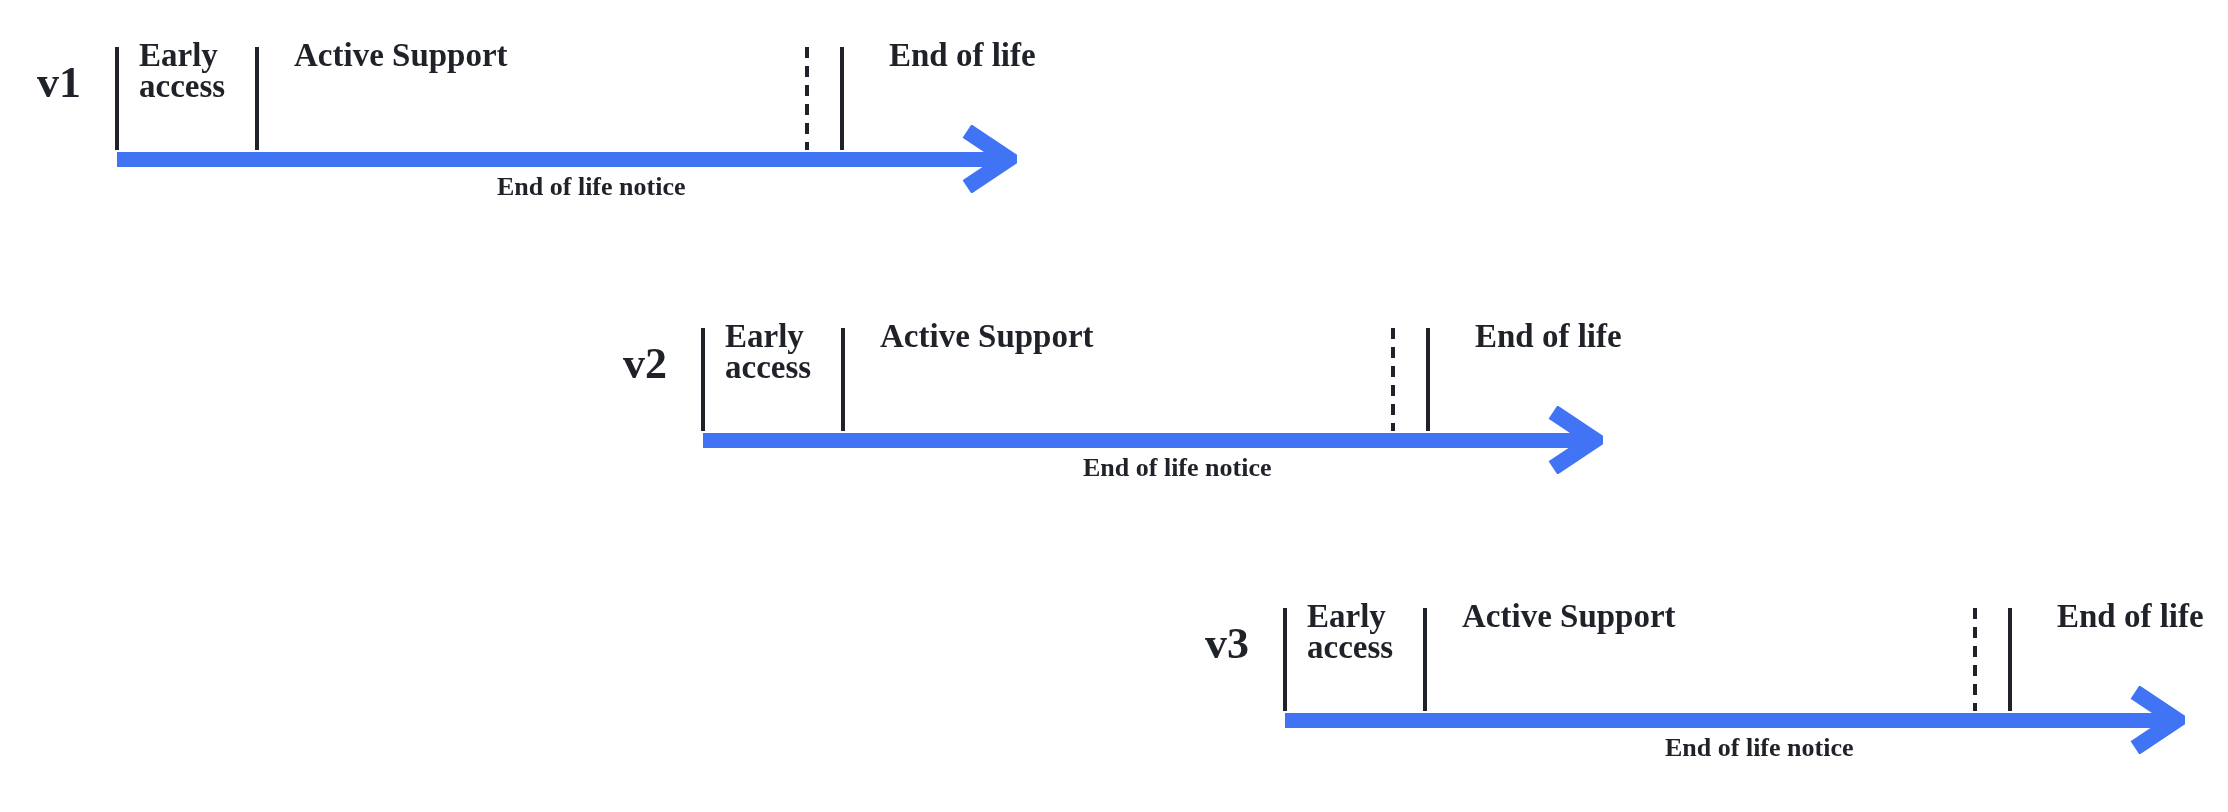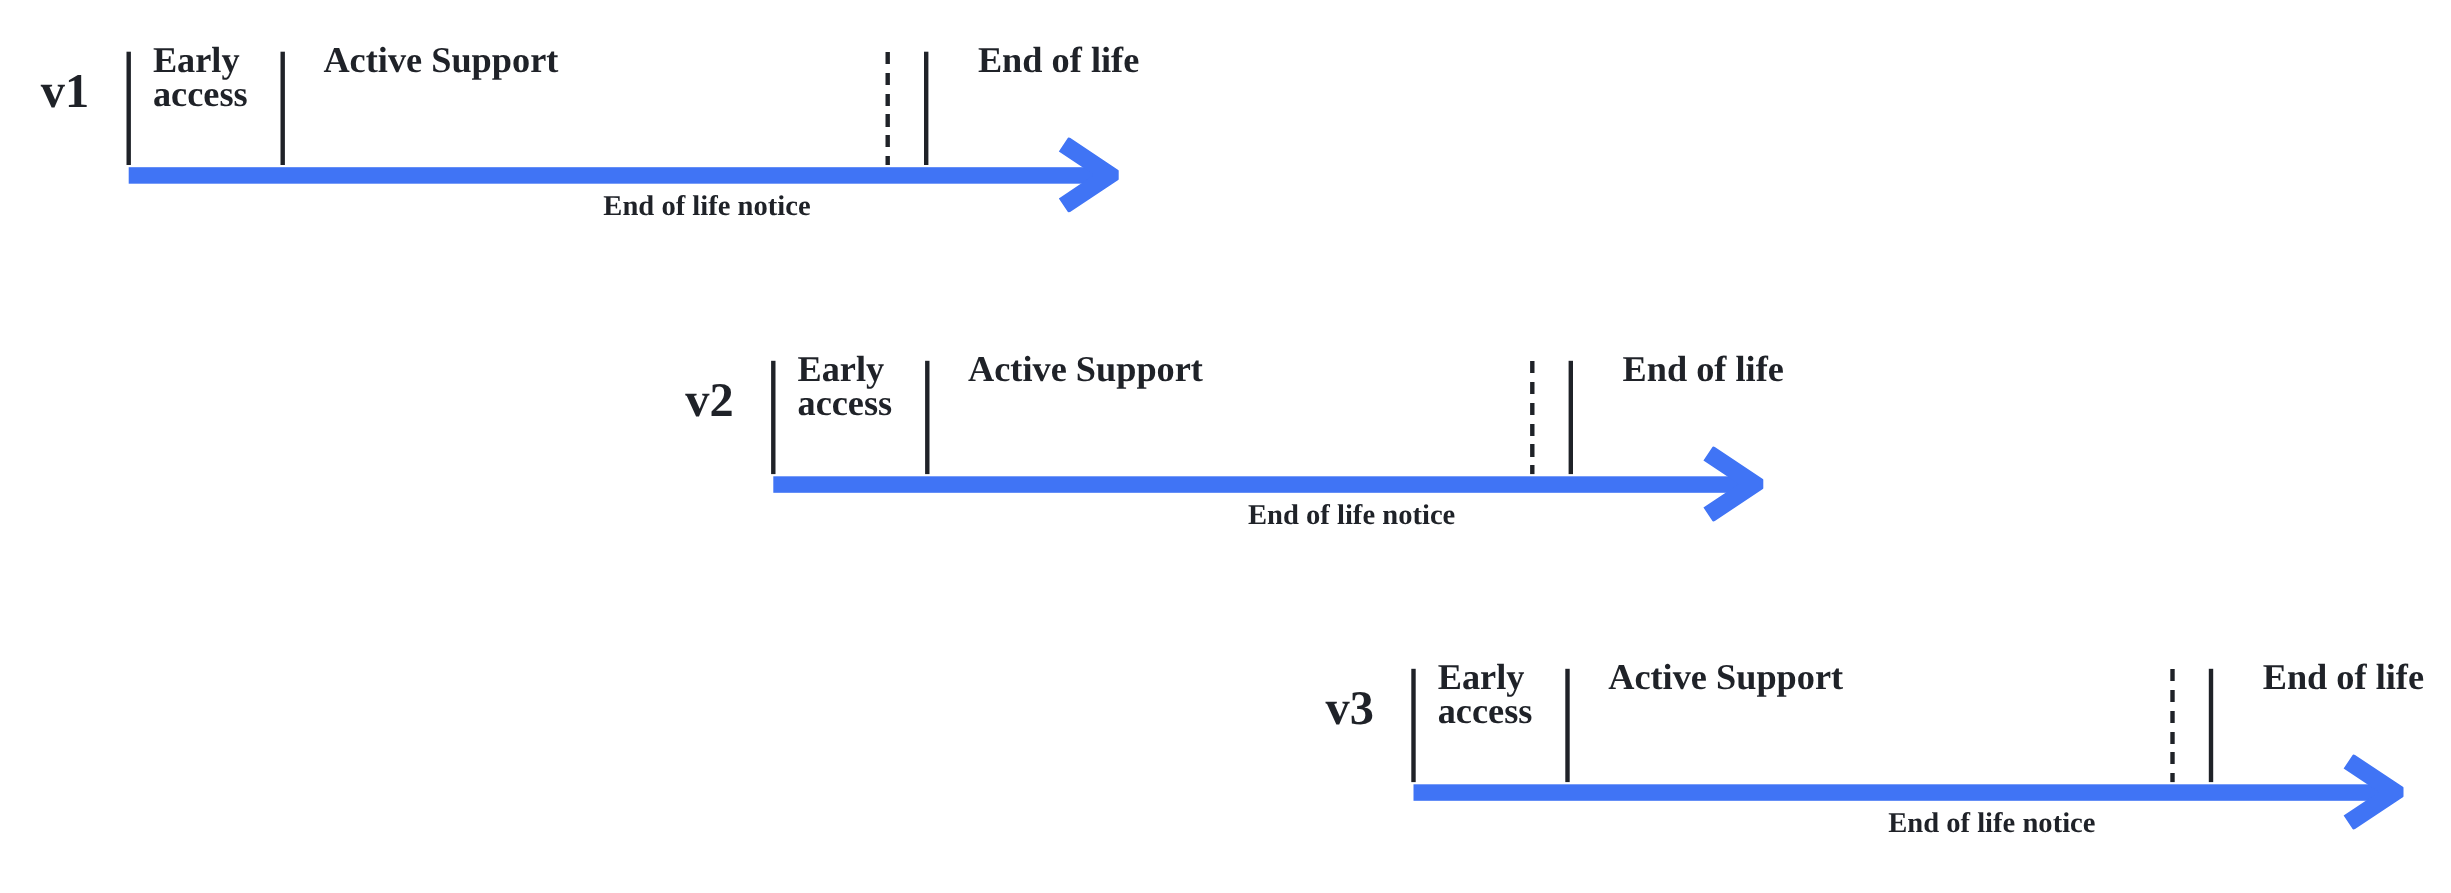--- a/index.html
+++ b/index.html
@@ -85,21 +85,21 @@
     fill: none;
     stroke-linecap: butt;
     stroke-linejoin: miter;
   }
 
   .notice-label {
     position: absolute;
     left: 380px;
     top: 124px;
     width: 240px;
-    text-align: right;
+    text-align: left;
     font-size: 26px;
     font-weight: 700;
     line-height: 31px;
     white-space: nowrap;
     color: var(--ink, #1F2228);
   }
 </style>
 </head>
 <body>
 

